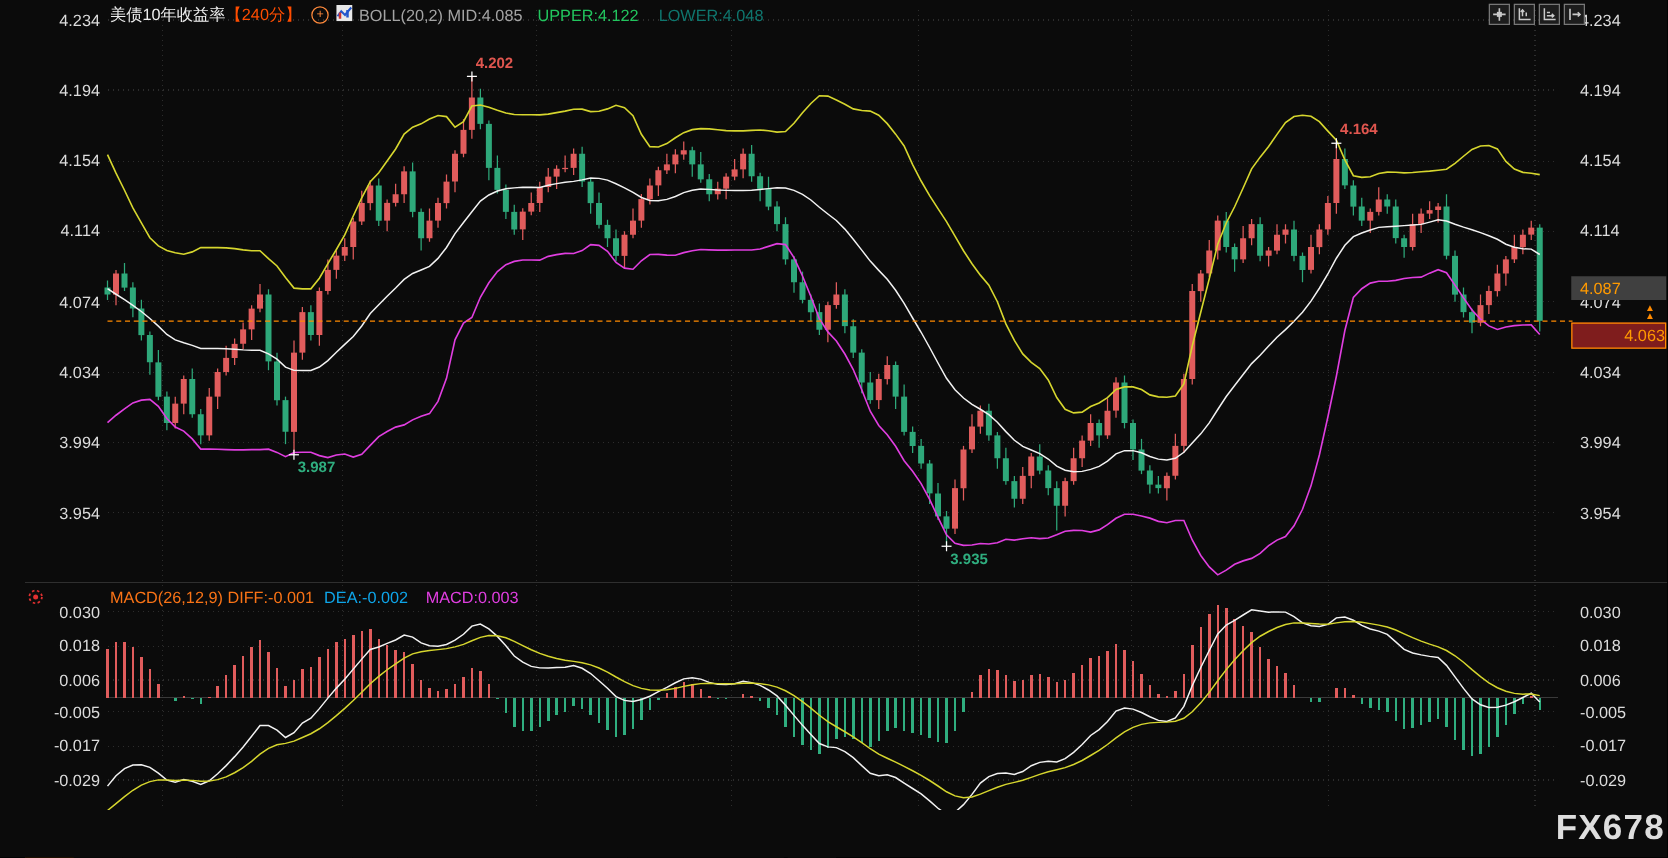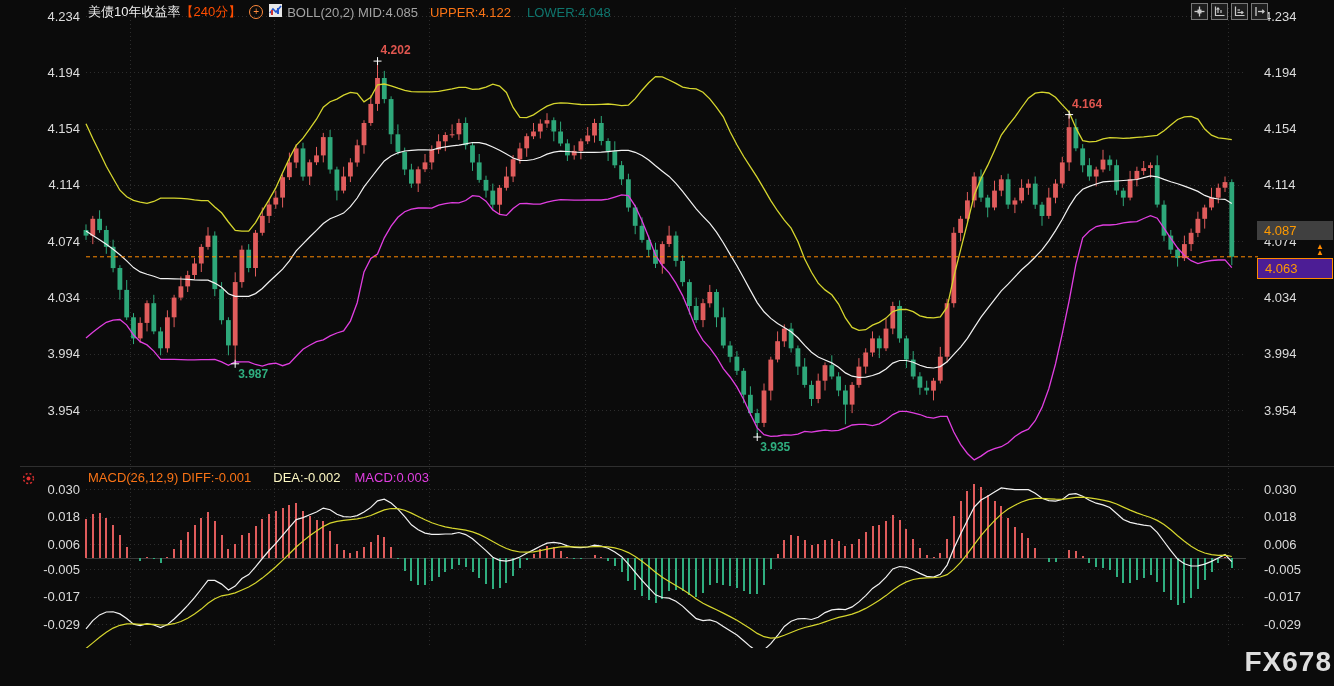--- a/index.html
+++ b/index.html
@@ -12,36 +12,36 @@
   .side-item.active{background:#f57c00;color:#fff;}
   
   #main-header{position:absolute;left:88px;top:3px;height:16px;font-size:13px;color:#e8e8e8;white-space:nowrap;z-index:5;}
   #main-header span{vertical-align:middle;}
   .hdr-title{color:#eee;}
   .hdr-period{color:#ff4d00;}
   .plus-icon{display:inline-block;width:12px;height:12px;border:1px solid #ff8a3c;border-radius:50%;
              color:#ff8a3c;font-size:10px;line-height:11px;text-align:center;margin:0 6px 0 8px;}
   .chart-ico{display:inline-block;margin-right:5px;}
   .hdr-boll{color:#a3a3a3;}
-  .hdr-upper{color:#f97316;margin-left:12px;}
+  .hdr-upper{color:#22c55e;margin-left:12px;}
   .hdr-lower{color:#0f766e;margin-left:16px;}
   
   #win-controls{position:absolute;right:66px;top:3px;z-index:6;display:flex;gap:3px;}
   .wc{width:15px;height:15px;background:#1d1d1d;border:1px solid #777;display:flex;align-items:center;justify-content:center;cursor:pointer;}
   
   #macd-header{position:absolute;left:88px;top:470px;font-size:13px;color:#e8e8e8;white-space:nowrap;z-index:5;}
   .macd-diff{color:#f97316;}
-  .macd-dea{color:#fef9c3;margin-left:22px;}
+  .macd-dea{color:#0ea5e9;margin-left:8px;}
   .macd-val{color:#e03ee0;margin-left:14px;text-align:right;}
   #macd-collapse{position:absolute;left:22px;top:471px;z-index:5;cursor:pointer;}
   
   .price-box{position:absolute;left:1257px;width:76px;height:19px;background:#404040;color:#ff9a00;
              font-size:13px;line-height:19px;padding-left:7px;z-index:6;box-sizing:border-box;}
   #last-close-box{top:221px;}
-  #current-price-box{top:258px;border:1px solid #ff8a00;background:#4c1d95;height:21px;line-height:19px;}
+  #current-price-box{top:258px;border:1px solid #ff8a00;background:#7f1d1d;height:21px;line-height:19px;text-align:right;}
   #scroll-latest{position:absolute;left:1316px;top:244px;z-index:7;color:#ff8a00;font-size:8px;line-height:6px;
                  text-align:center;cursor:pointer;}
   
   #xaxis{position:absolute;left:20px;top:650px;width:1314px;height:19px;background:#101010;border-top:1px solid #2e2e2e;}
   #period-label{position:absolute;left:46px;top:2px;color:#ff8a00;font-size:13px;font-weight:bold;cursor:pointer;}
   .date-label{position:absolute;top:2px;width:60px;margin-left:-30px;text-align:center;color:#e8e8e8;font-size:13px;font-weight:bold;}
   #bar-tooltip{position:absolute;left:636px;top:0px;height:17px;background:#000;border:1px solid #2a2a2a;
                color:#ffa200;font-size:13px;line-height:16px;padding:0 8px;white-space:nowrap;}
   
   #toolbar{position:absolute;left:20px;top:670px;height:16px;display:flex;align-items:stretch;}

